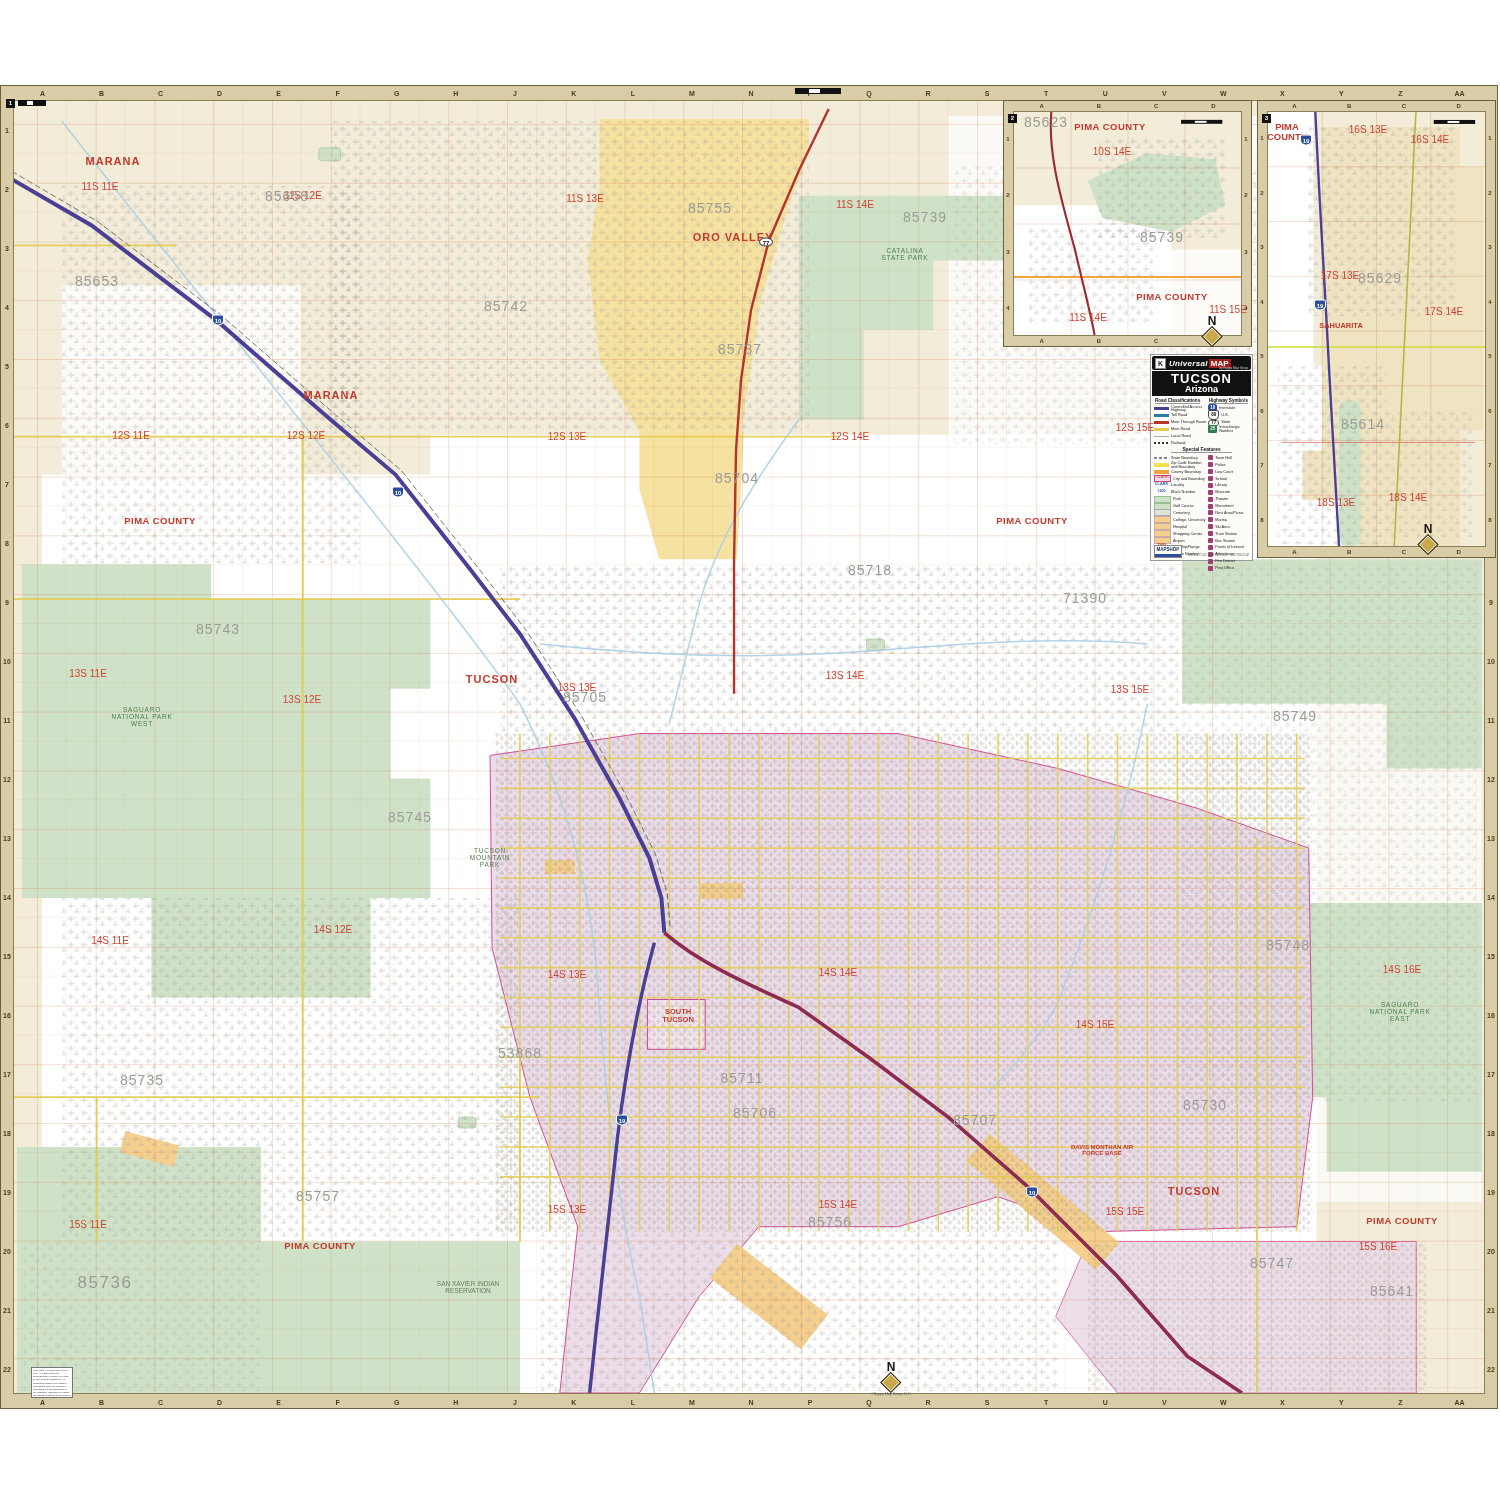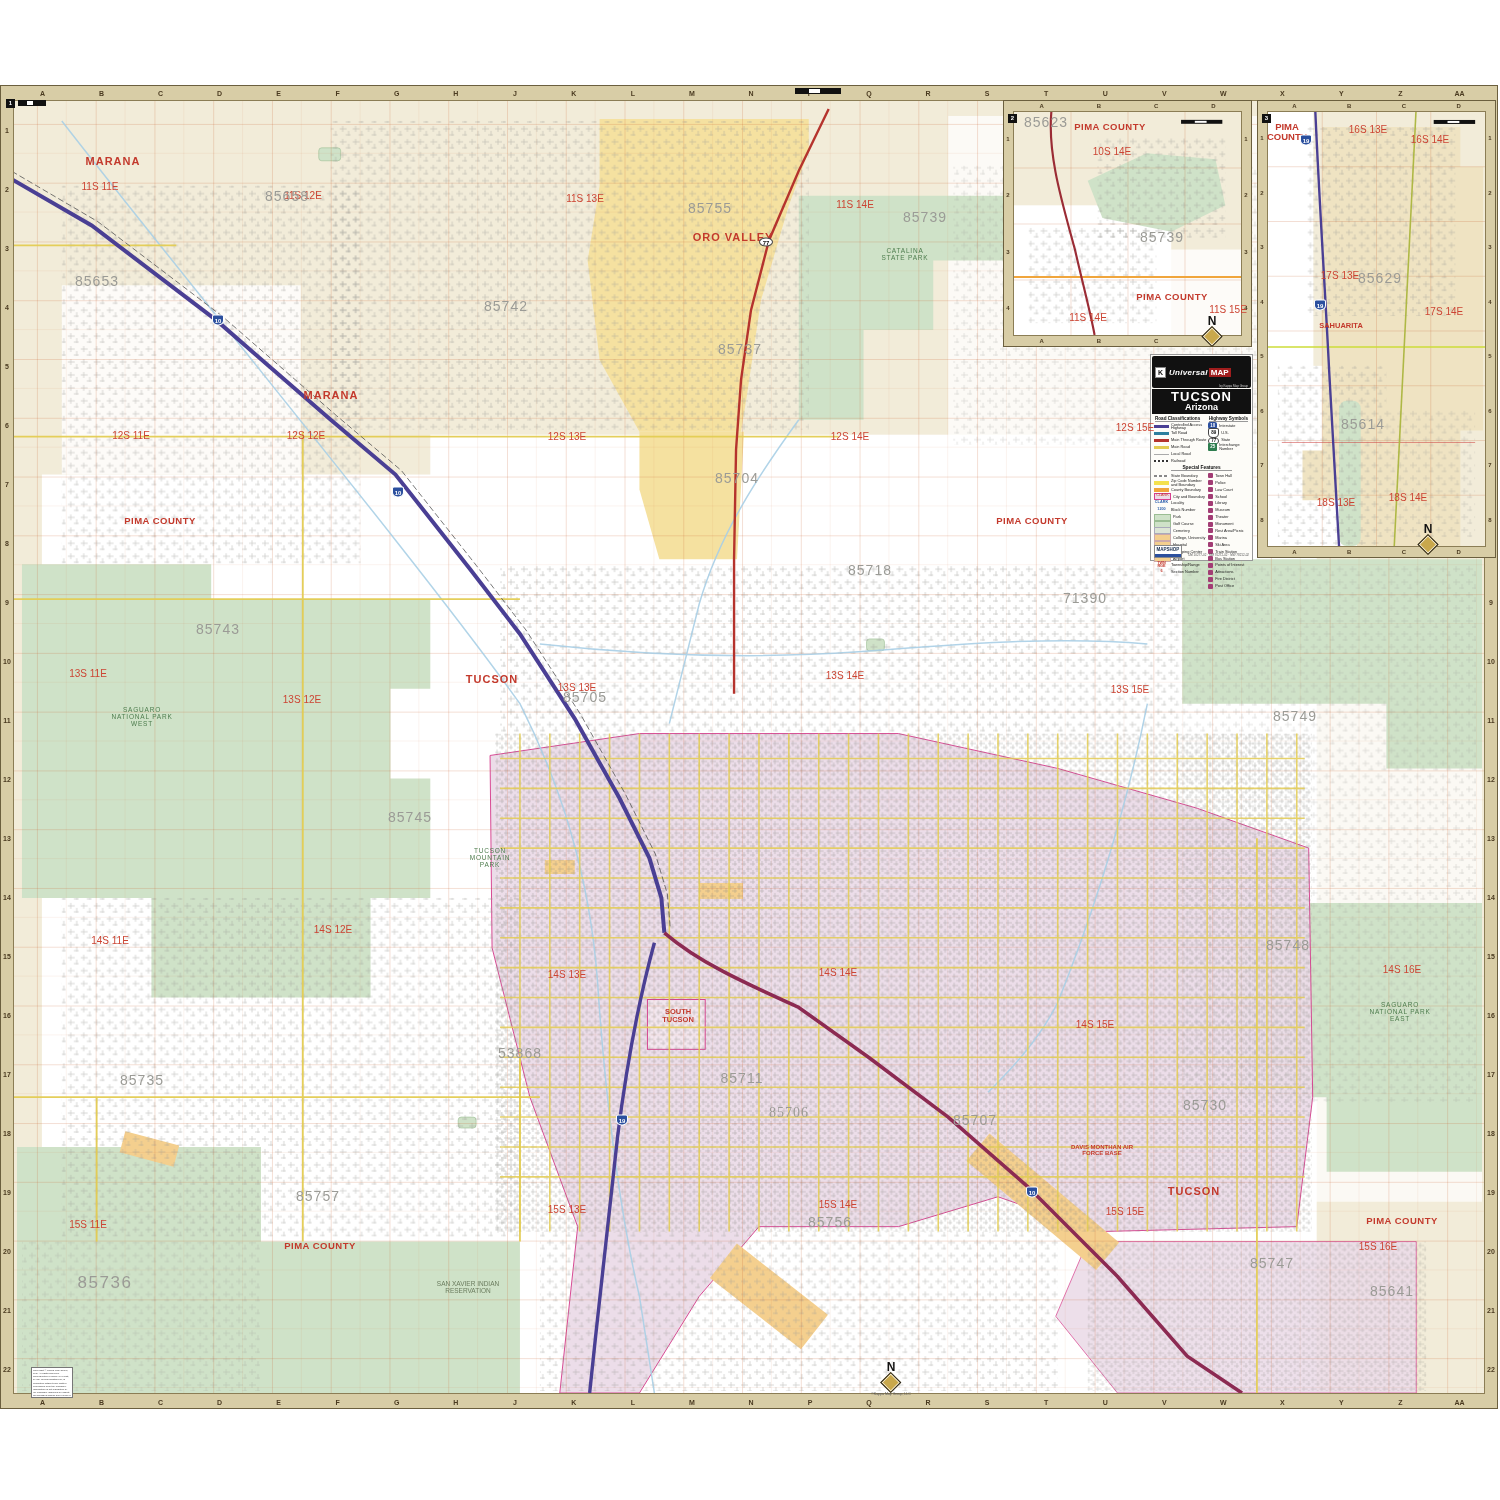--- a/index.html
+++ b/index.html
@@ -51,21 +51,21 @@
   .ccredit{display:block;font-size:3.5px;color:#555;margin-top:2px;}
   
   .refsq{position:absolute;z-index:36;width:9px;height:9px;background:#111;color:#fff;font-size:6px;
          font-weight:bold;text-align:center;line-height:9px;}
   .sbar{position:absolute;z-index:36;height:4px;background:linear-gradient(90deg,#111 0 30%,#fff 30% 55%,#111 55% 100%);
         border:1px solid #111;}
   
   #legend{position:absolute;left:1150px;top:354px;width:103px;height:207px;background:#fdfcf8;
           border:1px solid #999;z-index:20;box-sizing:border-box;font-family:"Liberation Sans",sans-serif;}
   .lg-brand{position:relative;height:13px;background:#111;border-radius:2px;margin:1px;color:#fff;
-            display:flex;align-items:center;padding:16px 3px;box-sizing:border-box;}
+            display:flex;align-items:center;padding:7px 3px;box-sizing:border-box;}
   .lg-k{width:9px;height:9px;background:#fff;color:#111;font-size:7px;font-weight:bold;text-align:center;
         line-height:9px;border:1px solid #888;margin-right:3px;}
   .lg-n1{font-size:8px;font-style:italic;font-weight:bold;letter-spacing:.3px;}
   .lg-n2{font-size:8px;font-weight:bold;background:#a01d1d;padding:0 2px;margin-left:1px;}
   .lg-tag{position:absolute;right:3px;bottom:0;font-size:3px;color:#ccc;}
   .lg-title{background:#111;color:#fff;text-align:center;margin:1px;padding:1px 0 2px;}
   .lg-title .t1{font-size:13px;font-weight:bold;letter-spacing:1px;line-height:13px;}
   .lg-title .t2{font-size:9px;font-weight:bold;line-height:9px;}
   .lg-heads{display:flex;justify-content:space-between;padding:1px 4px 0;}
   .lg-h{font-size:4.6px;font-weight:bold;color:#111;border-bottom:.5px solid #999;}
@@ -729,21 +729,21 @@
       <div class="lb zip" style="left: 1085px; top: 598px;">71390</div>
       <div class="lb zip" style="left: 218px; top: 629px;">85743</div>
       <div class="lb zip" style="left: 585px; top: 697px;">85705</div>
       <div class="lb zip" style="left: 1295px; top: 716px;">85749</div>
       <div class="lb zip" style="left: 410px; top: 817px;">85745</div>
       <div class="lb zip" style="left: 1288px; top: 945px;">85748</div>
       <div class="lb zip" style="left: 142px; top: 1080px;">85735</div>
       <div class="lb zip" style="left: 520px; top: 1053px;">53868</div>
       <div class="lb zip" style="left: 742px; top: 1078px;">85711</div>
       <div class="lb zip" style="left: 1205px; top: 1105px;">85730</div>
-      <div class="lb zip" style="left: 789px; top: 1113px; font-family: Liberation Serif, serif;">85706</div>
+      <div class="lb zip" style="left: 755px; top: 1113px;">85706</div>
       <div class="lb zip" style="left: 975px; top: 1120px;">85707</div>
       <div class="lb zip" style="left: 318px; top: 1196px;">85757</div>
       <div class="lb zip" style="left: 830px; top: 1222px;">85756</div>
       <div class="lb zip" style="left: 1272px; top: 1263px;">85747</div>
       <div class="lb zip" style="left: 1392px; top: 1291px;">85641</div>
       <div class="lb zipxl" style="left: 105px; top: 1283px;">85736</div>
       <div class="lb park" style="left: 905px; top: 255px; width: 60px;">Catalina State Park</div>
       <div class="lb park" style="left: 142px; top: 717px; width: 70px;">Saguaro National Park West</div>
       <div class="lb park" style="left: 490px; top: 858px; width: 60px;">Tucson Mountain Park</div>
       <div class="lb park" style="left: 1400px; top: 1012px; width: 66px;">Saguaro National Park East</div>

